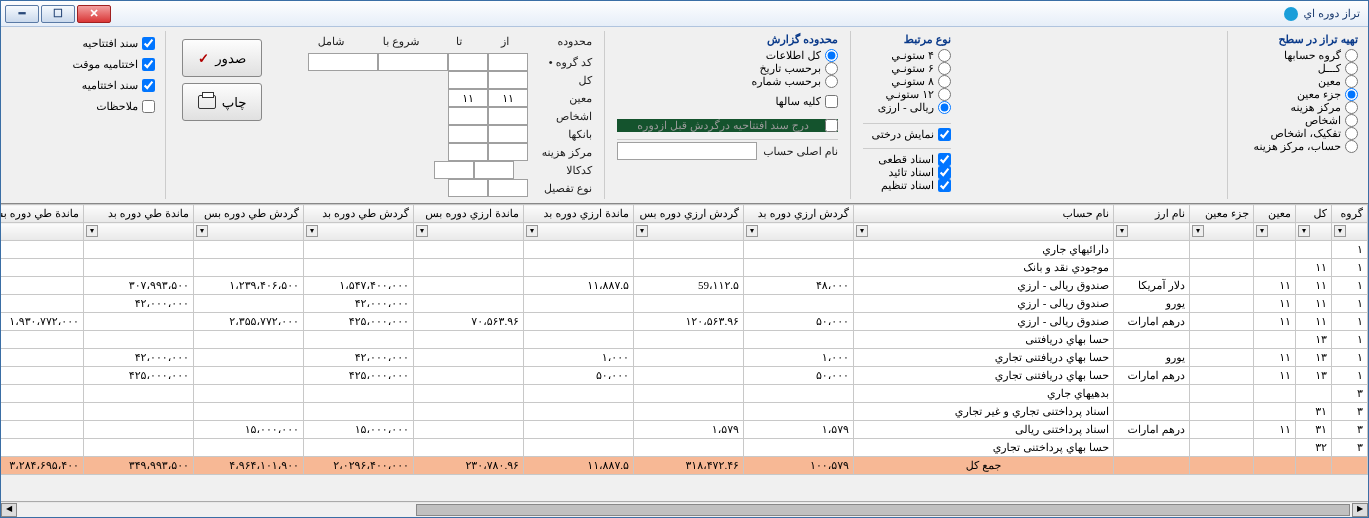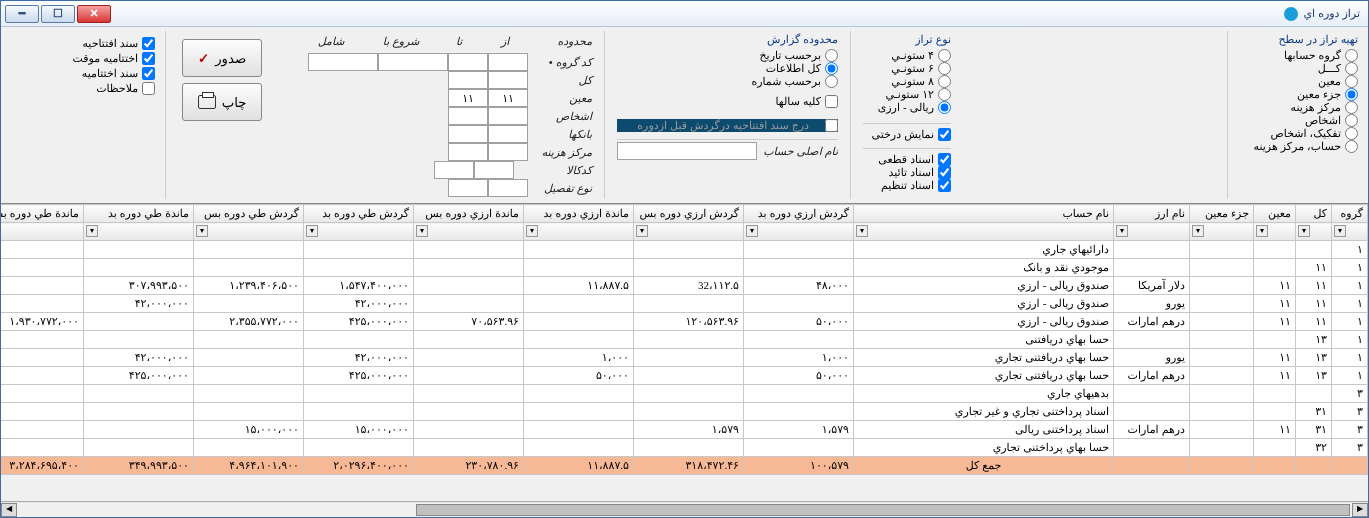--- a/index.html
+++ b/index.html
@@ -7,40 +7,40 @@
 .window { width: 1369px; height: 518px; border: 1px solid #3a6ea5; display: flex; flex-direction: column; background:#f0f0f0;}
 .titlebar { height: 26px; background: linear-gradient(#fdfdfe,#e6eef8); display: flex; align-items: center; justify-content: space-between; direction: ltr; border-bottom:1px solid #b0c4de;}
 .titlebar .title { direction: rtl; padding: 0 8px; color:#1a3a6e; display:flex; align-items:center; gap:5px;}
 .titlebar .title .icon-app { width:14px; height:14px; display:inline-block; background:#1a9ed9; border-radius:50%; }
 .winbtns { display: flex; gap: 2px; padding: 2px 4px; direction: ltr; }
 .winbtn { width: 34px; height: 18px; display: flex; align-items: center; justify-content: center; border: 1px solid #5a7aa5; border-radius: 2px; background: linear-gradient(#f6fafe,#cad9ec); color:#2a4a7a; font-weight:bold; cursor:pointer;}
 .winbtn.close { background: linear-gradient(#f3a0a0,#d93636); color:#fff; border-color:#a02020;}
 .content { flex:1; display:flex; flex-direction:column;}
 .toppanel { display:flex; padding:4px; gap:4px; }
 .col { display:flex; flex-direction:column; gap:3px; padding:2px 6px;}
-.label { color:#222; white-space:nowrap; padding:2px 0;font-style:italic;}
+.label { color:#222; white-space:nowrap; padding:2px 0;}
 .radio, .check { display:flex; align-items:center; gap:4px; cursor:pointer;}
 .radio input, .check input { margin:0;}
-.fieldset-label { color:#0a3a8a; font-weight:normal;}
+.fieldset-label { color:#0a3a8a; font-weight:bold;}
 .group-row { display:flex; align-items:center; gap:6px;}
 .txt { height:18px; border:1px solid #a0a0a0; background:#fff; font-family:inherit; font-size:11px; padding:0 3px; text-align:center;}
 .txt.w40{width:40px;} .txt.w140{width:140px;}
-.disabled-txt { background:#0c4a6e; color:#999;gap:16px;}
+.disabled-txt { background:#14532d; color:#999;gap:16px;}
 .btn { width:80px; height:38px; border:1px solid #888; border-radius:3px; background:linear-gradient(#fdfdfd,#e0e0e0); cursor:pointer; display:flex; align-items:center; justify-content:center; gap:6px; font-family:inherit;}
 .btn-stack { display:flex; flex-direction:column; gap:6px; align-items:center; padding:8px 12px;}
 .callout { position:absolute; left:860px; top:80px; width:210px; padding:12px 14px; background:#fcf8ef; border:1px solid #d8c89a; border-radius:10px; color:#6a5a2a; text-align:center; line-height:1.7; z-index:5;}
 .callout::after { content:''; position:absolute; bottom:-40px; left:40px; width:0; height:0; border:20px solid transparent; border-top-color:#fcf8ef;}
 .tablewrap { flex:1; overflow:auto; border-top:1px solid #888;}
 table { border-collapse:collapse; width:100%; background:#fff; table-layout:fixed;}
 th, td { border:1px solid #c8c8c8; padding:2px 4px; height:18px; white-space:nowrap; overflow:hidden; text-align:right; font-weight:normal;}
 th { background:linear-gradient(#fcfcfc,#e8e8e8); position:relative;}
 th .drop { position:absolute; left:2px; top:2px; width:12px; height:12px; border:1px solid #999; background:#eee; font-size:8px; line-height:10px; text-align:center; cursor:pointer;}
 tr.total td { background:#f7b895; font-weight:normal;}
 td.num { direction:ltr; text-align:right; font-family:Tahoma;}
-.left-checks { display:flex; flex-direction:column; gap:2px; padding:6px 10px; border-right:1px solid #ccc;}
+.left-checks { display:flex; flex-direction:column; gap:8px; padding:6px 10px; border-right:1px solid #ccc;}
 .vert-sep { width:1px; background:#ccc; align-self:stretch; margin:0 2px;}
 .acct-name { display:flex; align-items:center; gap:6px; padding:2px 0; border-top:1px solid #ccc; margin-top:4px;}
 .acct-name input { width:140px;}
 .sub-row { display:flex; gap:24px; align-items:flex-start;}
 .scrollbar-h { height:16px; background:#e8e8e8; border-top:1px solid #aaa; display:flex; align-items:center;}
 .sb-btn { width:16px; height:14px; border:1px solid #888; background:#ddd; font-size:8px; text-align:center; cursor:pointer;}
 .sb-track { flex:1; height:14px; background:#f0f0f0; position:relative;}
 .sb-thumb { position:absolute; height:12px; top:1px; background:#c0c0c0; border:1px solid #888;}
 .relpos { position:relative;}
 .checkmark-red { color:#b00000; font-weight:bold;}
@@ -102,21 +102,21 @@
               <span>حساب، مرکز هزینه</span>
             </label>
           </div>
       </div>
       <div class="vert-sep"></div>
 
 
       <div style="flex:0 0 260px;"></div>
 
       <div class="col" style="min-width:100px;">
-        <div class="fieldset-label">نوع تراز</div>
+        <div class="fieldset-label">نوع مرتبط</div>
         <div id="type-items">
             <label class="radio">
               <input type="radio" name="typ" style=""> 
               <span>۴  ستونـي</span>
             </label>
             <label class="radio">
               <input type="radio" name="typ" style=""> 
               <span>۶ ستونـي</span>
             </label>
             <label class="radio">
@@ -150,26 +150,26 @@
               <span>اسناد تنظیم</span>
             </label>
           </div>
       </div>
       <div class="vert-sep"></div>
 
       <div class="col" style="min-width:190px;">
         <div class="fieldset-label">محدوده گزارش</div>
         <div id="range-items">
             <label class="radio">
+              <input type="radio" name="rng" checked="" style=""> 
+              <span>کل اطلاعات</span>
+            </label>
+            <label class="radio">
               <input type="radio" name="rng" style=""> 
               <span>برحسب تاریخ</span>
-            </label>
-            <label class="radio">
-              <input type="radio" name="rng" checked="" style=""> 
-              <span>کل اطلاعات</span>
             </label>
             <label class="radio">
               <input type="radio" name="rng" style=""> 
               <span>برحسب شماره</span>
             </label>
           </div>
         <div class="sub-row" style="margin-top:4px;">
             <label class="check">
               <input type="checkbox" style=""> 
               <span>کلیه سالها</span>
@@ -382,21 +382,21 @@
               <td class="num"></td>
             </tr>
             <tr>
               <td>۱</td>
               <td>۱۱</td>
               <td>۱۱</td>
               <td></td>
               <td>دلار آمریکا</td>
               <td>صندوق ریالی - ارزي</td>
               <td class="num">۴۸،۰۰۰</td>
-              <td class="num">32،۱۱۲.۵</td>
+              <td class="num">59،۱۱۲.۵</td>
               <td class="num">۱۱،۸۸۷.۵</td>
               <td class="num"></td>
               <td class="num">۱،۵۴۷،۴۰۰،۰۰۰</td>
               <td class="num">۱،۲۳۹،۴۰۶،۵۰۰</td>
               <td class="num">۳۰۷،۹۹۳،۵۰۰</td>
               <td class="num"></td>
             </tr>
             <tr>
               <td>۱</td>
               <td>۱۱</td>

